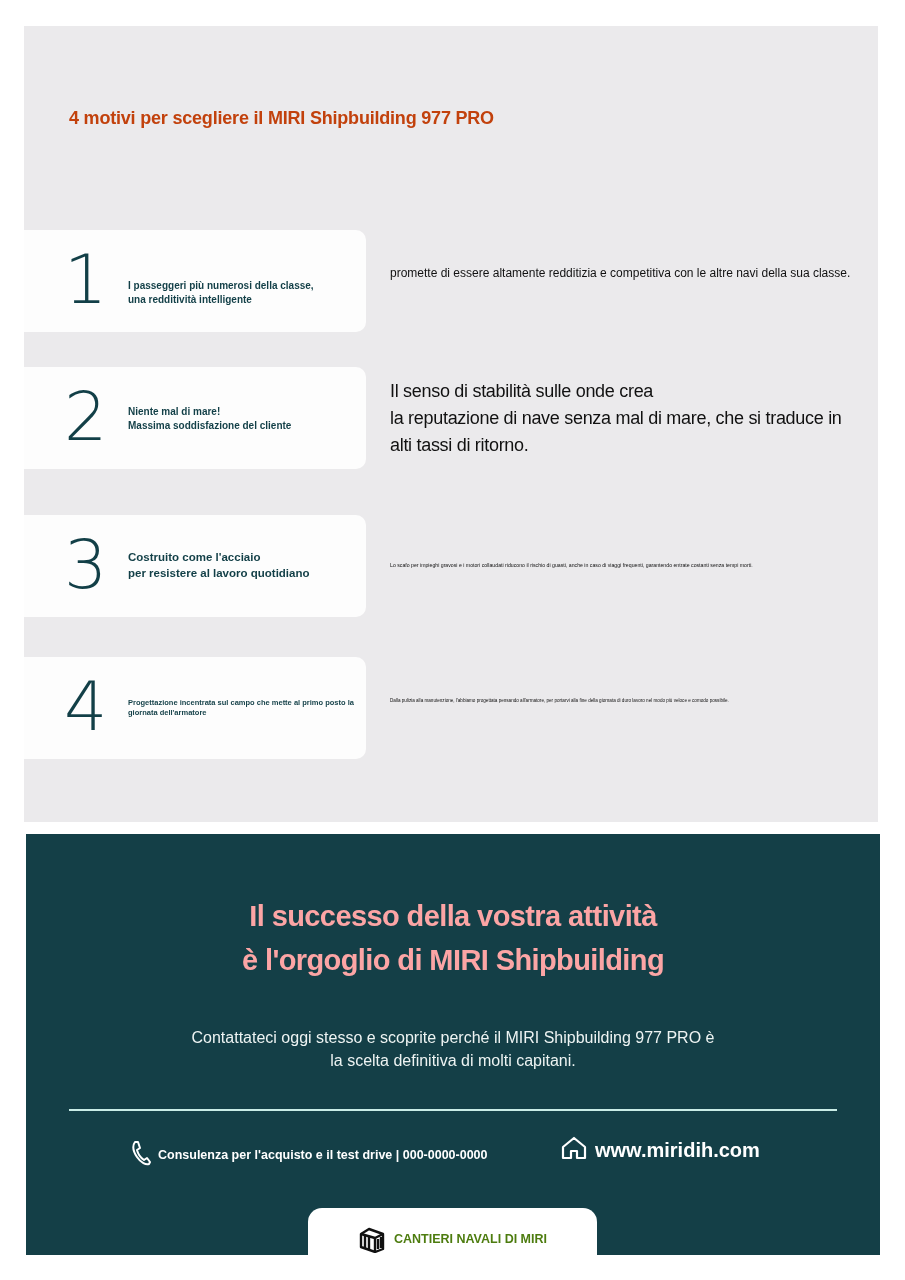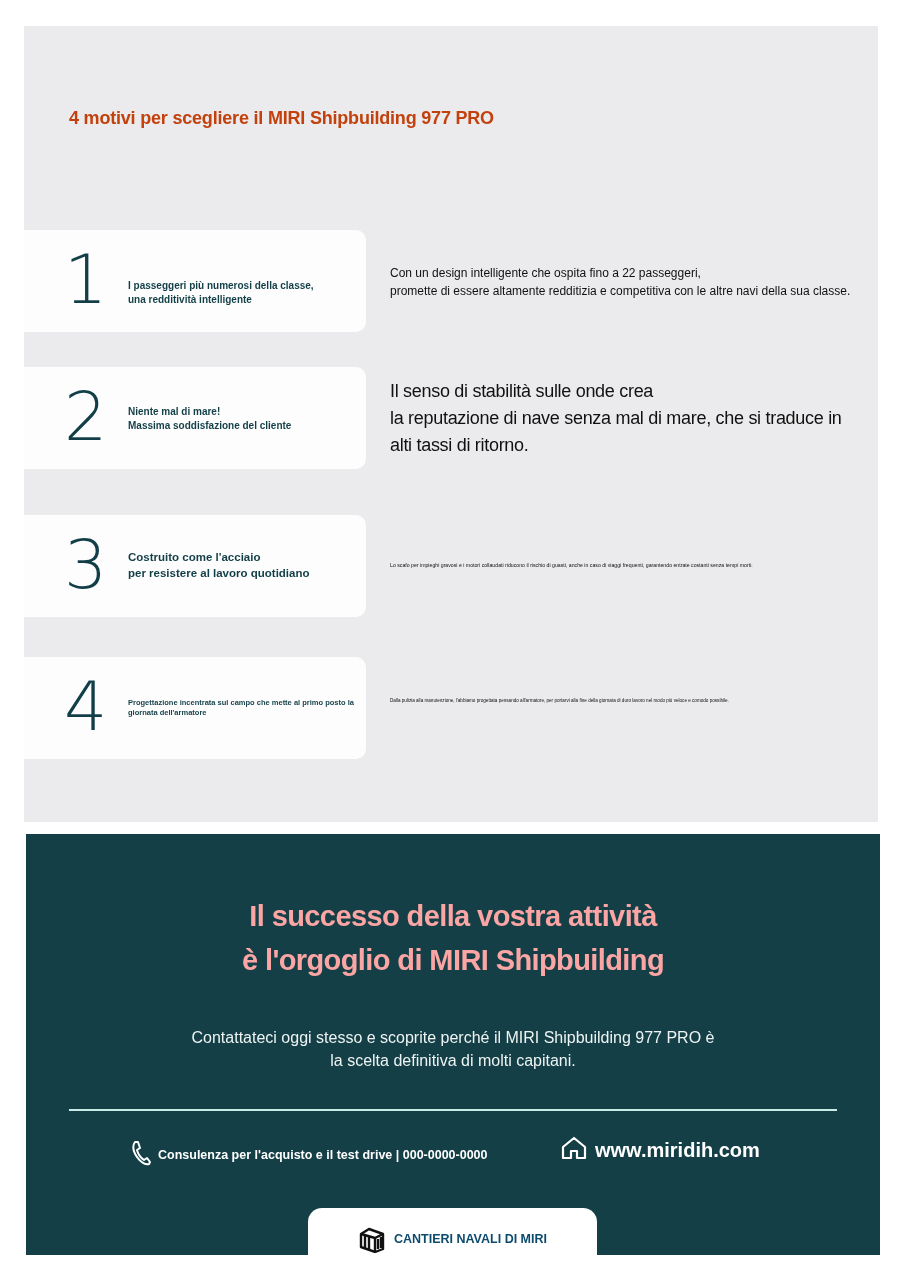--- a/index.html
+++ b/index.html
@@ -52,37 +52,36 @@
   }
   .contact-web {
     position: absolute; left: 535px; top: 302px; display: flex; align-items: center; gap: 8px;
     color: #ffffff; font-size: 20px; font-weight: bold;
   }
   .brand-tab {
     position: absolute; left: 308px; top: 1208px; width: 289px; height: 72px;
     background: #ffffff; border-radius: 14px 14px 0 0;
     display: flex; align-items: flex-start; justify-content: center; padding-top: 17px; box-sizing: border-box; gap: 8px;
   }
-  .brand-name { font-size: 12.5px; font-weight: bold; color: #0c4a6e; line-height: 28px; }
+  .brand-name { font-size: 12.5px; font-weight: bold; color: #4d7c0f; line-height: 28px; }
 </style>
 </head>
 <body>
 
 <div class="gray-section">
   <h2 class="section-title">4 motivi per scegliere il MIRI Shipbuilding 977 PRO</h2>
 
   <div class="card" style="top:204px;">
     <div class="card-num">1</div>
     <div class="card-title" style="font-size:10px;margin-top:11px;">
       <div>I passeggeri più numerosi della classe,</div>
       <div>una redditività intelligente</div>
     </div>
   </div>
   <div class="desc" style="top:238px; font-size:12px; line-height:18px;">
-    <div>Con un design intelligente che ospita fino a 22 passeggeri,</div>
     <div>promette di essere altamente redditizia e competitiva con le altre navi della sua classe.</div>
   </div>
 
   <div class="card" style="top:341px;">
     <div class="card-num">2</div>
     <div class="card-title" style="font-size:10px;">
       <div>Niente mal di mare!</div>
       <div>Massima soddisfazione del cliente</div>
     </div>
   </div>

